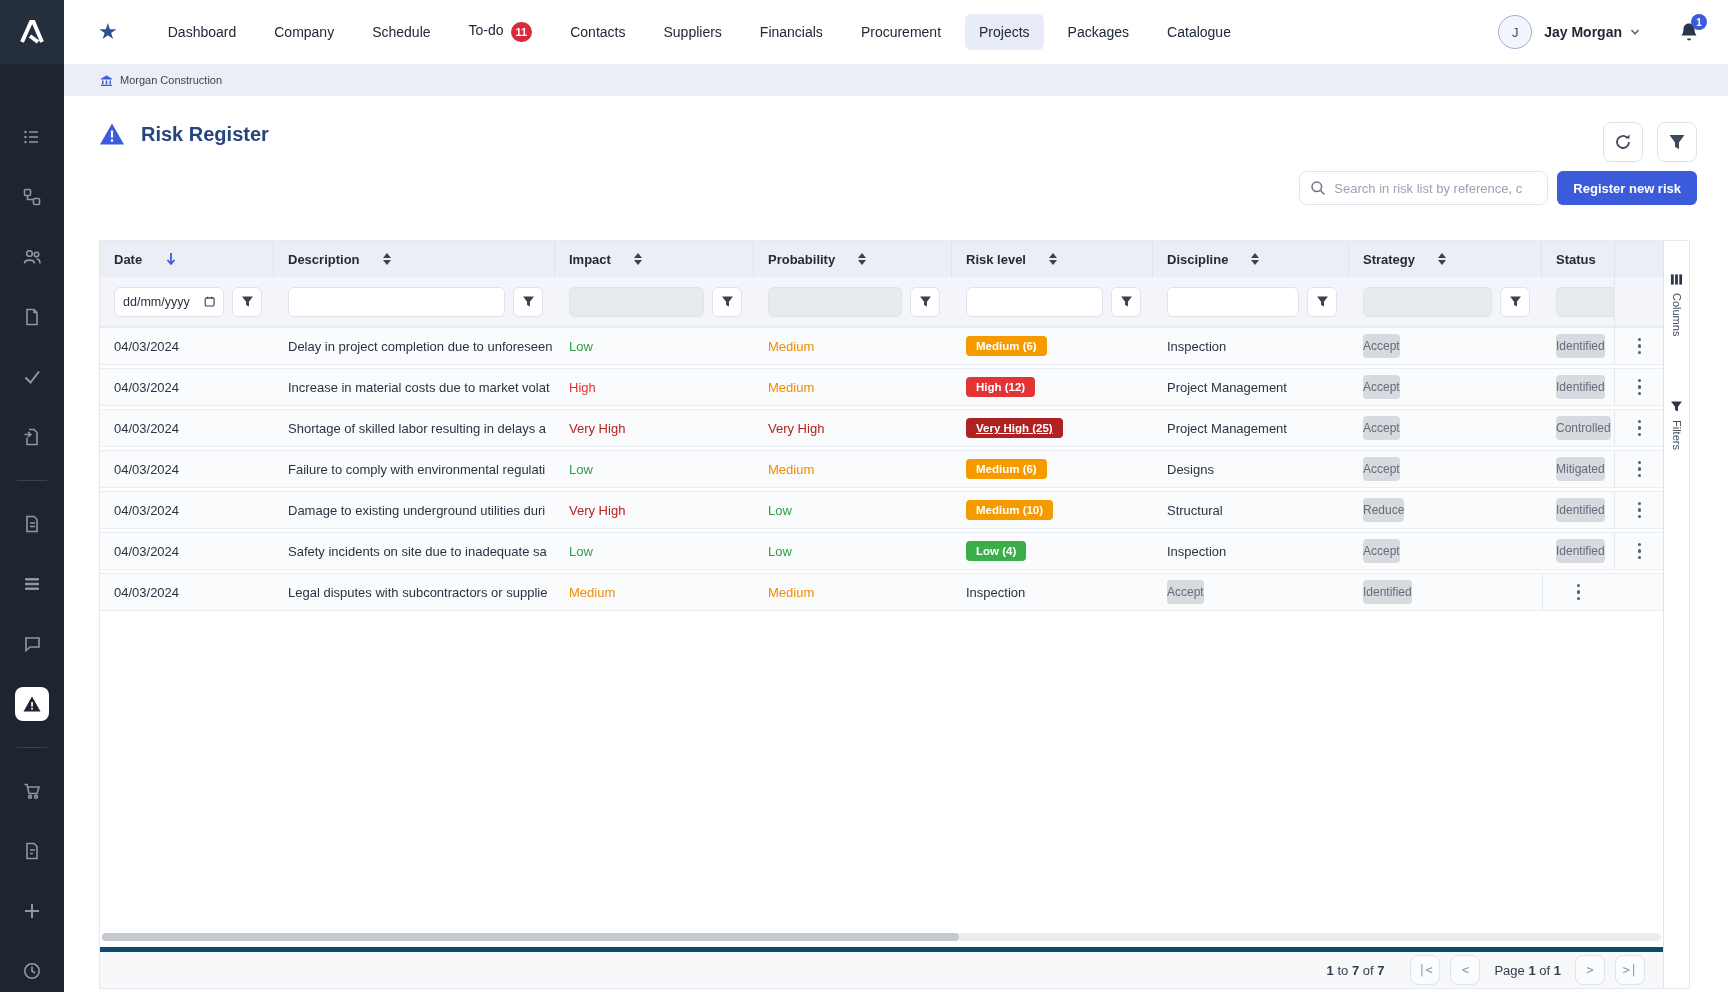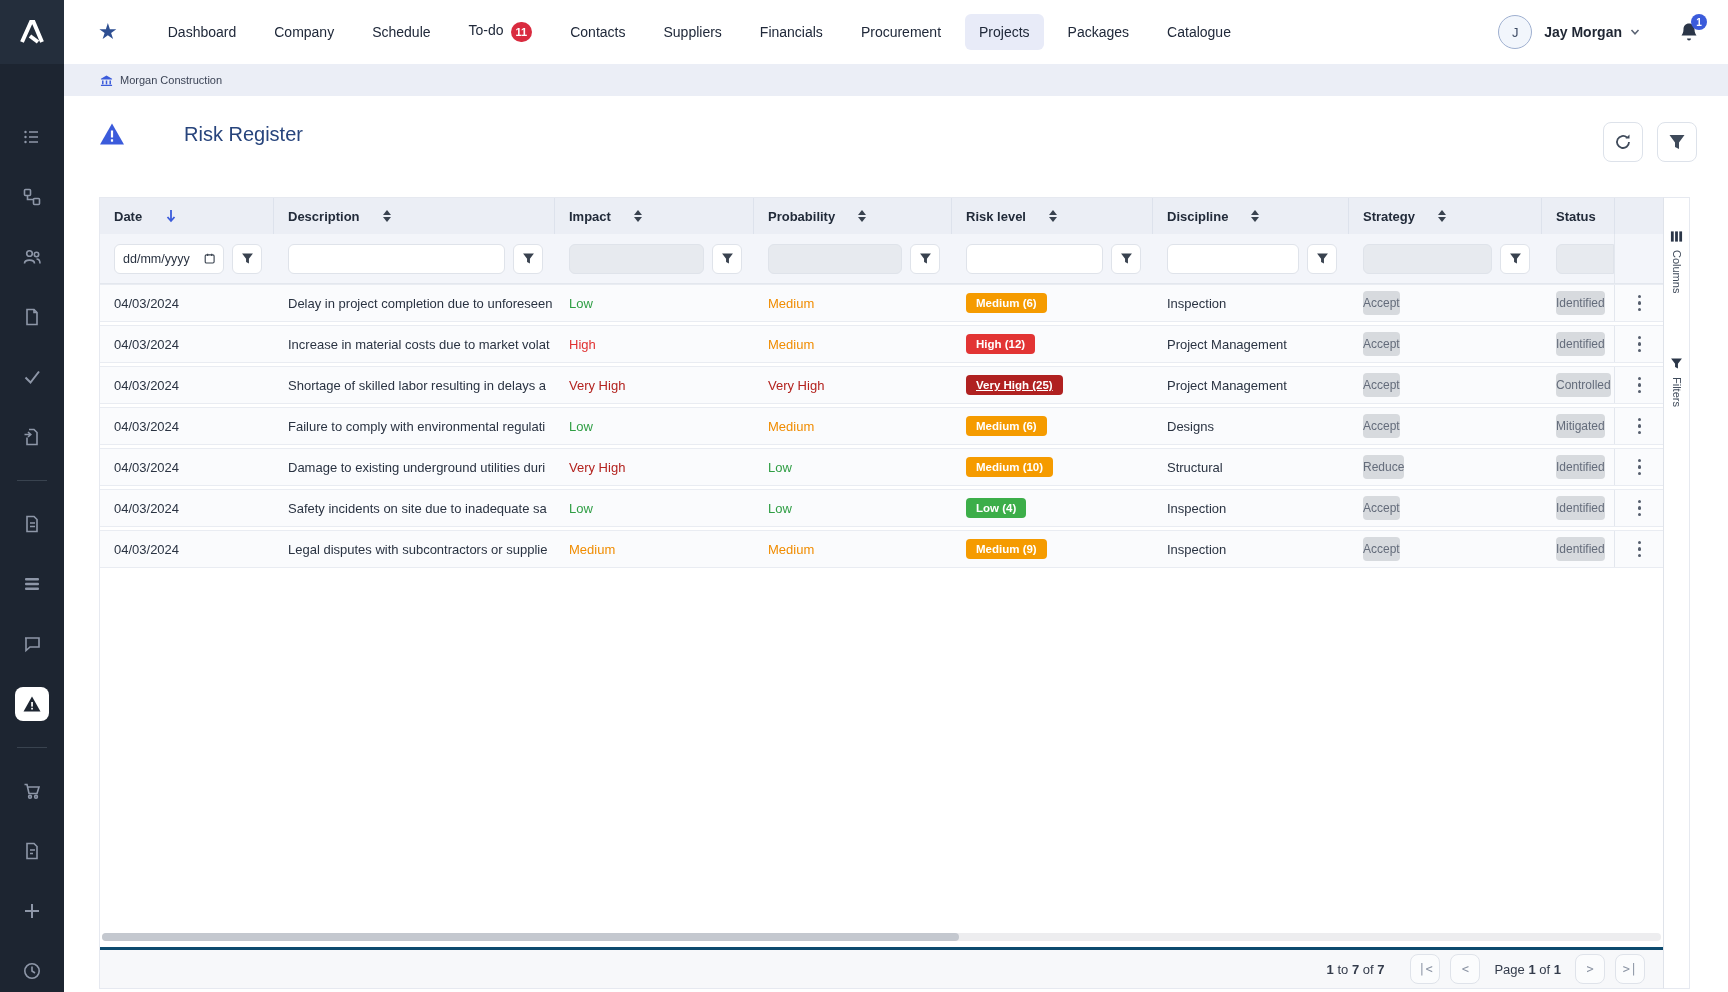--- a/index.html
+++ b/index.html
@@ -36,21 +36,21 @@
   .bell-badge { position:absolute; top:-7px; right:-7px; background:#3b5bdb; color:#fff; font-size:10px; font-weight:bold; width:16px; height:16px; border-radius:50%; display:flex; align-items:center; justify-content:center; }
 
   
   .crumb-bar { height:32px; background:#ebeef6; display:flex; align-items:center; padding-left:36px; gap:7px; flex:none; }
   .crumb-bar span { font-size:11px; color:#3c4456; }
 
   
   .content { flex:1; display:flex; flex-direction:column; padding:0 31px 3px 35px; min-height:0; }
   .title-row { margin-top:26px; display:flex; align-items:flex-start; justify-content:space-between; }
   .title-left { display:flex; align-items:center; gap:16px; }
-  .page-title { font-size:20px; font-weight:normal; color:#27447c;margin-left:43px; }
+  .page-title { font-size:20px; font-weight:bold; color:#27447c; }
   .icon-btns { display:flex; gap:14px; }
   .icon-btn { width:40px; height:40px; border:1px solid #dde2ea; border-radius:8px; background:#fff; display:flex; align-items:center; justify-content:center; cursor:pointer; }
   .search-row { margin-top:9px; display:flex; justify-content:flex-end; align-items:center; gap:9px; }
   .search-box { width:249px; height:34px; border:1px solid #dfe3ea; border-radius:8px; background:#fff; display:flex; align-items:center; padding:0 10px; gap:8px; }
   .search-box input { border:none; outline:none; flex:1; font-size:13px; font-family:"Liberation Sans",sans-serif; color:#2a3342; min-width:0; }
   .search-box input::placeholder { color:#9aa3b2; }
   .btn-primary { height:34px; padding:0 16px; background:#3b5bdb; border:none; border-radius:6px; color:#fff; font-size:13px; font-weight:bold; font-family:"Liberation Sans",sans-serif; cursor:pointer; }
 
   
   .table-zone { margin-top:35px; display:flex; flex:1; min-height:0; }
@@ -90,21 +90,21 @@
   .chip { font-size:12px; color:#646c7b; background:#d7dade; padding:5px 0; border-radius:4px; white-space:nowrap; }
   .statcell { overflow:hidden; }
   .kebabcell { border-left:1px solid #e3e7ee; display:flex; align-items:center; justify-content:center; }
   .kebab { display:flex; flex-direction:column; gap:3px; cursor:pointer; padding:4px; }
   .kebab i { width:3.5px; height:3.5px; border-radius:50%; background:#555e6d; display:block; }
 
   .card-spacer { flex:1; }
   .hscroll { height:8px; margin:0 2px 6px 2px; background:#ededef; border-radius:4px; position:relative; }
   .hthumb { position:absolute; left:0; top:0; height:8px; width:55%; background:#c4c8cf; border-radius:4px; cursor:pointer; }
 
-  .card-footer { height:41px; background:#f7f8fa; border-top:3px solid #0c4a6e; display:flex; align-items:center; justify-content:flex-end; gap:26px; padding-right:18px; flex:none; }
+  .card-footer { height:41px; background:#f7f8fa; border-top:5px solid #0c4a6e; display:flex; align-items:center; justify-content:flex-end; gap:26px; padding-right:18px; flex:none; }
   .pg-summary { font-size:13px; color:#343c4c; }
   .pg-summary b { font-weight:bold; }
   .pg-ctrl { display:flex; align-items:center; gap:10px; }
   .pg-btn { width:30px; height:30px; border:1px solid #dfe3ea; border-radius:8px; background:#fbfcfd; color:#8a93a3; font-size:12px; display:flex; align-items:center; justify-content:center; cursor:pointer; font-family:"DejaVu Sans Mono", monospace; }
   .pg-label { font-size:13px; color:#343c4c; margin:0 4px; }
 
   svg { display:block; }
 </style>
 </head>
 <body>
@@ -296,20 +296,30 @@
               </svg>
           </button>
           <button class="icon-btn">
             <svg width="18" height="18" viewBox="0 0 18 18">
                 <path d="M1.5 2h15L11 9.5V16l-4-2V9.5Z" fill="#3f4a5a"></path>
               </svg>
           </button>
         </div>
       </div>
 
+      <div class="search-row">
+        <div class="search-box">
+          <svg width="16" height="16" viewBox="0 0 16 16">
+              <circle cx="6.8" cy="6.8" r="4.8" stroke="#6a7382" stroke-width="1.5" fill="none"></circle>
+              <path d="M10.5 10.5 L14.5 14.5" stroke="#6a7382" stroke-width="1.5"></path>
+            </svg>
+          <input type="text" placeholder="Search in risk list by reference, c" style="">
+        </div>
+        <button class="btn-primary">Register new risk</button>
+      </div>
 
       <div class="table-zone">
         <div class="card">
 
           <div class="grid-row hdr">
             <div class="hcell">
               <span>Date</span>
               <svg width="12" height="14" viewBox="0 0 12 14">
                   <path d="M6 1v10M2.5 8 6 12l3.5-4" stroke="#3b5bdb" stroke-width="1.8" fill="none"></path>
                 </svg>
@@ -601,23 +611,20 @@
   </div>
 
   <div class="grid-row trow">
     <div class="tcell">04/03/2024</div>
     <div class="tcell desc">Legal disputes with subcontractors or supplie</div>
     <div class="tcell">
                   <span class="t-medium">Medium</span>
                 </div>
     <div class="tcell">
                   <span class="t-medium">Medium</span>
-                </div>
-    <div class="tcell">
-                  <span class="badge b-medium">Medium (9)</span>
                 </div>
     <div class="tcell">Inspection</div>
     <div class="tcell">
                   <span class="chip">Accept</span>
                 </div>
     <div class="tcell statcell">
                   <span class="chip">Identified</span>
                 </div>
     <div class="kebabcell">
                   <span class="kebab">

